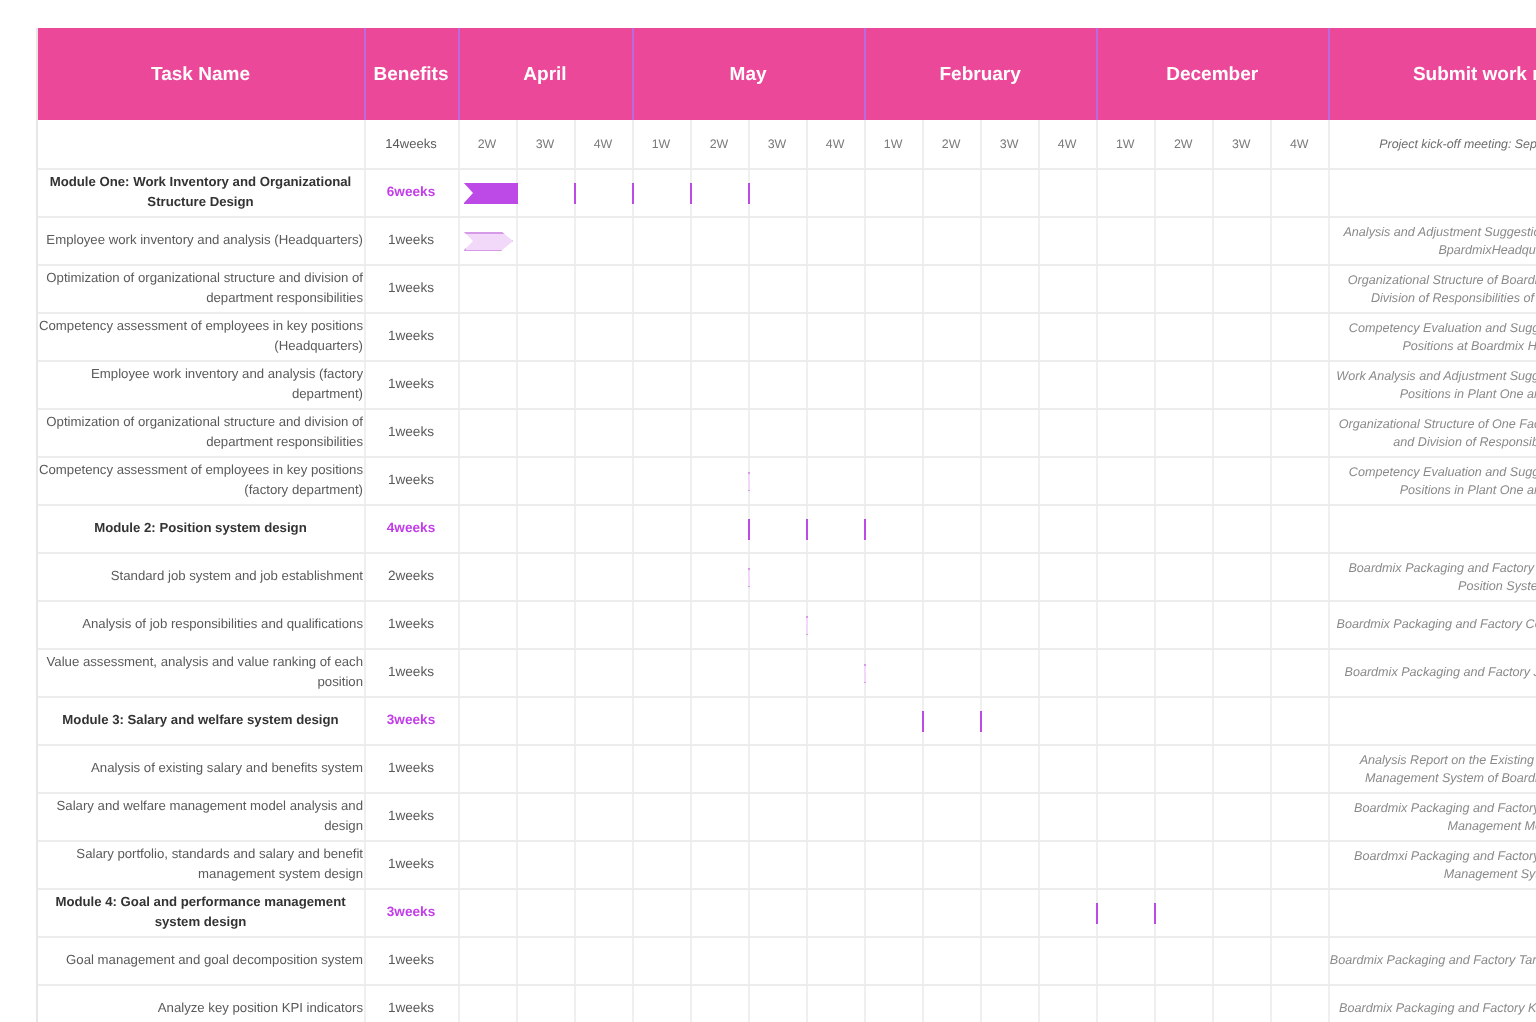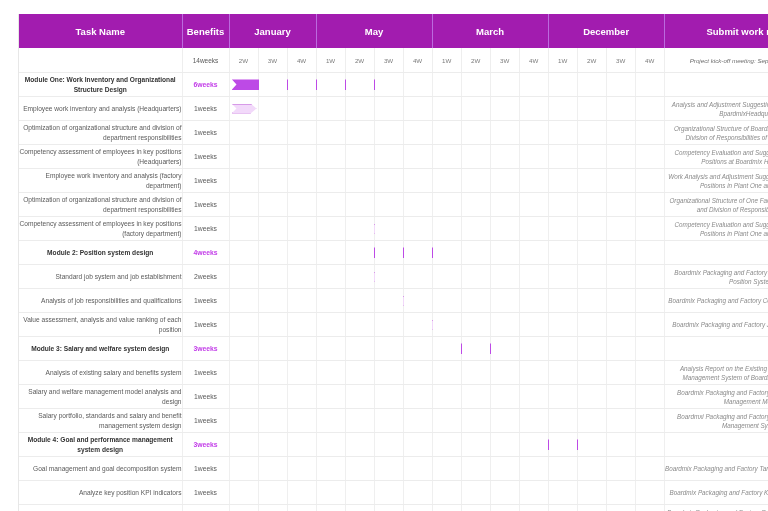--- a/index.html
+++ b/index.html
@@ -9,23 +9,23 @@
     color:#4a4a4a;
   }
   #gantt{
     position:absolute;left:18px;top:14px;width:733px;
     border:1px solid #e7e7e7;border-top:none;border-bottom:none;
     box-sizing:border-box;
   }
   table{border-collapse:collapse;width:733px;table-layout:fixed;}
   
   .hdr-band td{
-    background:#a21caf;color:#ffffff;
+    background:#ec4899;color:#ffffff;
     font-size:9.5px;font-weight:bold;text-align:center;
-    height:34px;padding:0;
+    height:46px;padding:0;
     border-right:1px solid #bb6ade;
   }
   .hdr-band td:last-child{border-right:none;}
   .wk-band td{
     height:22px;padding:0;font-size:6.2px;color:#7a7a7a;
     text-align:center;border-right:1px solid #eeeeee;
     border-bottom:1px solid #ececec;background:#fff;
   }
   .wk-band td.tn,.wk-band td.dur,.wk-band td.sub{font-size:6.5px;}
   .wk-band td.sub{font-size:6.2px;color:#6d6d6d;}
@@ -86,23 +86,23 @@
       <col class="c-wk">
         <col class="c-wk">
         <col class="c-wk">
         <col class="c-wk">
       <col class="c-sub">
     </colgroup>
     <thead>
       <tr class="hdr-band">
         <td>Task Name</td>
         <td>Benefits</td>
-        <td colspan="3">January</td>
+        <td colspan="3">April</td>
         <td colspan="4">May</td>
-        <td colspan="4">March</td>
+        <td colspan="4">February</td>
         <td colspan="4">December</td>
         <td>Submit work results</td>
       </tr>
       <tr class="wk-band">
         <td class="tn"></td>
         <td class="dur">14weeks</td>
         <td>2W</td>
         <td>3W</td>
         <td>4W</td>
         <td>1W</td>

